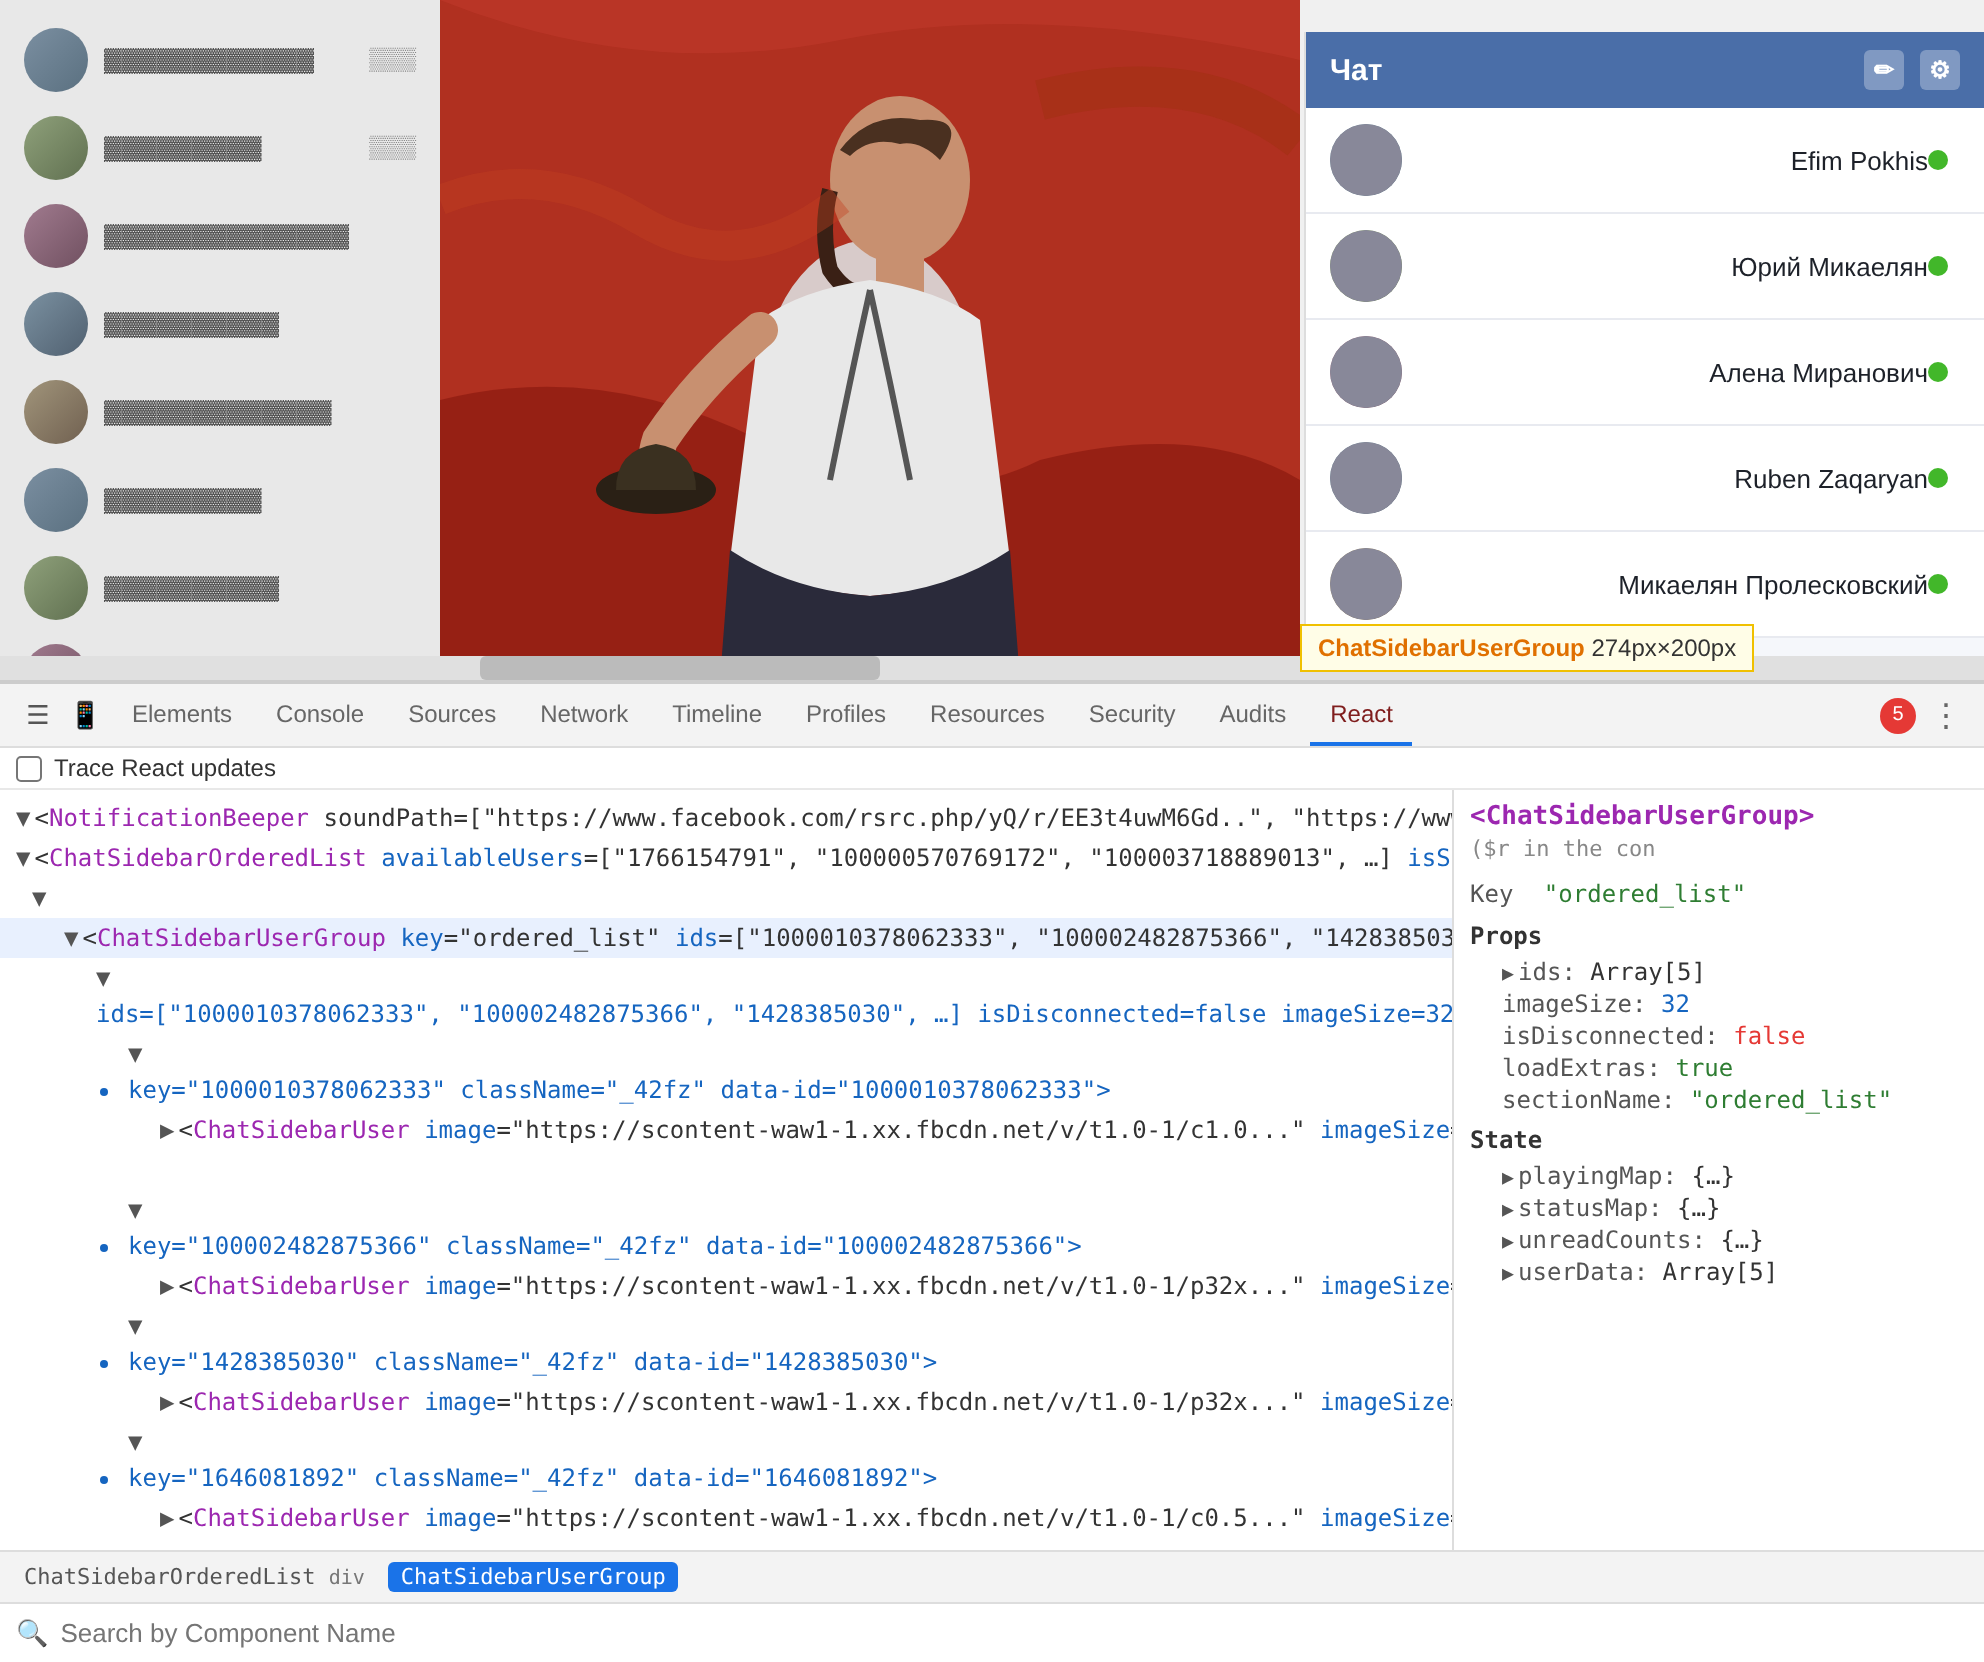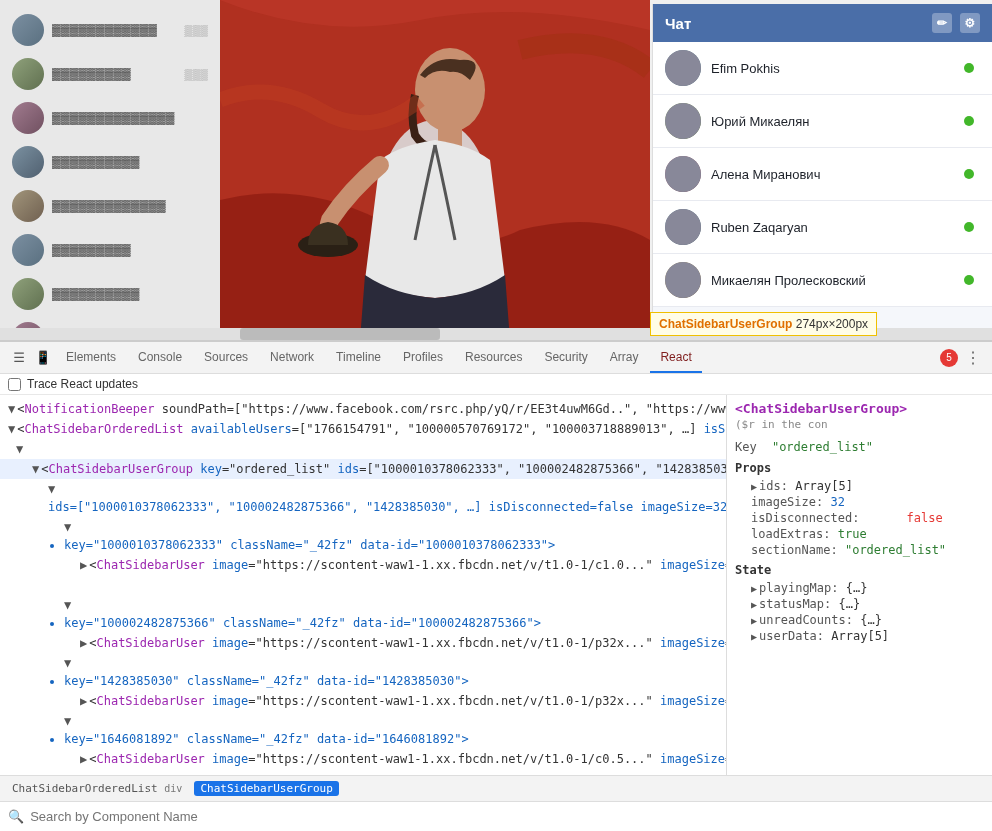--- a/index.html
+++ b/index.html
@@ -56,27 +56,28 @@
       top: 0; left: 220px;
       width: 430px;
       height: 340px;
       background: linear-gradient(135deg, #c0392b 0%, #922b21 30%, #7b241c 60%, #922b21 100%);
       overflow: hidden;
     }
 
     
     .chat-sidebar {
       position: absolute;
-      top: 4px; right: 0;
+      top: 16px; right: 0;
       width: 340px;
       height: 340px;
       background: #fff;
       border-left: 1px solid #ddd;
       display: flex;
       flex-direction: column;
+      text-align: right;
     }
     .chat-header {
       background: #4a6ea8;
       color: #fff;
       padding: 8px 12px;
       font-size: 15px;
       font-weight: bold;
       display: flex;
       align-items: center;
       justify-content: space-between;
@@ -289,21 +290,21 @@
     }
     .props-section-label {
       font-weight: bold;
       color: #333;
       margin: 6px 0 4px;
       font-size: 12px;
     }
     .props-key { color: #555; }
     .props-value-string { color: #2e7d32; }
     .props-value-num { color: #1565c0; }
-    .props-value-bool-false { color: #e53935; margin-left: 40px; }
+    .props-value-bool-false { color: #e53935; }
     .props-value-bool-true { color: #2e7d32; }
     .props-value-obj { color: #333; }
     .props-row {
       margin: 2px 0;
       padding: 1px 0;
     }
     .props-row-indent {
       padding-left: 16px;
       margin: 2px 0;
     }
@@ -529,21 +530,21 @@
     <div class="devtools-toolbar-icon">📱</div>
 
     <div class="devtools-tab">Elements</div>
     <div class="devtools-tab">Console</div>
     <div class="devtools-tab">Sources</div>
     <div class="devtools-tab">Network</div>
     <div class="devtools-tab">Timeline</div>
     <div class="devtools-tab">Profiles</div>
     <div class="devtools-tab">Resources</div>
     <div class="devtools-tab">Security</div>
-    <div class="devtools-tab">Array</div>
+    <div class="devtools-tab">Audits</div>
     <div class="devtools-tab active">React</div>
     <div class="devtools-tab-spacer"></div>
     <div class="devtools-error-badge">5</div>
     <div class="devtools-menu-btn">⋮</div>
   </div>
 
   <div class="trace-row">
     <input type="checkbox" class="trace-checkbox" style="">
     <span>Trace React updates</span>
   </div>

